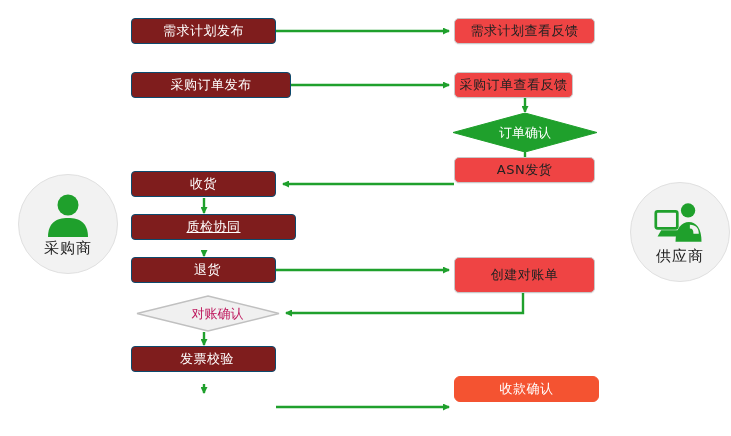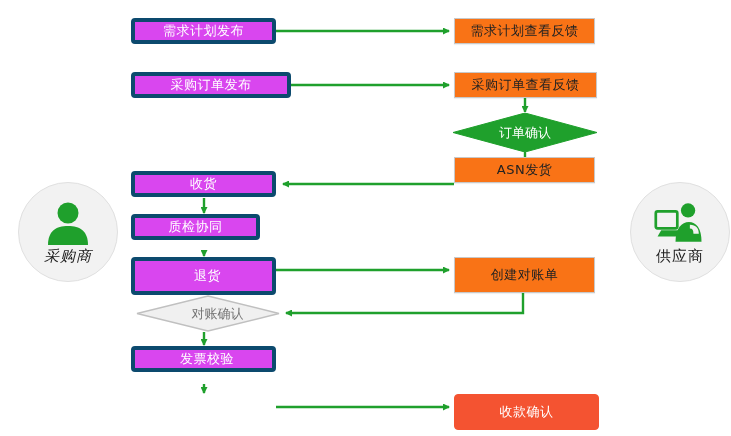--- a/index.html
+++ b/index.html
@@ -18,29 +18,29 @@
   .node{
     position:absolute;
     box-sizing:border-box;
     display:flex;align-items:center;justify-content:center;
     font-size:13px;
     letter-spacing:0.5px;
     white-space:nowrap;
     border-radius:4px;
   }
   .node.green{
-    background:#d946ef;
+    background:#7f1d1d;
     color:#ffffff;
-    border:4px solid #0c4a6e;
+    border:1px solid #0c4a6e;
   }
   .node.plain{
-    background:#f97316;
+    background:#ef4444;
     color:#222222;
     border:1px solid #c8c8c8;
-    border-radius:0;
+    border-radius:5px;
     box-shadow:0 1px 1px rgba(0,0,0,0.06);
   }
   .node.red{
     background:#f45331;
     color:#ffffff;
     border:1px solid #f45331;
   }
 
   
   .diamond{
@@ -49,21 +49,21 @@
     font-size:13px;
     white-space:nowrap;
   }
   .diamond .dshape{
     position:absolute;left:0;top:0;width:100%;height:100%;
   }
   .diamond .dlabel{
     position:relative;z-index:2;text-align:center;
   }
   .diamond.green .dlabel{color:#ffffff;}
-  .diamond.plain .dlabel{color:#737373;margin-left:19px;}
+  .diamond.plain .dlabel{color:#be185d;margin-left:19px;}
 
   
   .actor{
     position:absolute;
     width:100px;height:100px;
     border-radius:50%;
     background:#f2f2f2;
     border:1px solid #e0e0e0;
     display:flex;flex-direction:column;
     align-items:center;justify-content:center;
@@ -120,21 +120,21 @@
       <path d="M523,284 L523,313 L286,313" marker-end="url(#ah-l)"></path>
 
       <line x1="204" y1="332" x2="204" y2="345" marker-end="url(#ah-d)"></line>
 
       <line x1="204" y1="384" x2="204" y2="393" marker-end="url(#ah-d)"></line>
 
       <line x1="276" y1="407" x2="449" y2="407" marker-end="url(#ah-r)"></line>
     </g>
   </svg>
 
-  <div class="actor" style="left:18px;top:182px;font-style:italic;">
+  <div class="actor" style="left:18px;top:174px;">
     <svg class="glyph" viewBox="0 0 52 46">
       <circle cx="26" cy="13" r="10.5" fill="#1fa02c"></circle>
       <path d="M6,45 C6,31 14,26 26,26 C38,26 46,31 46,45 Z" fill="#1fa02c"></path>
     </svg>
     <div class="aname">采购商</div>
   </div>
 
   <div class="actor" style="left:630px;top:182px;">
     <svg class="glyph" viewBox="0 0 58 46">
       <rect x="2" y="10" width="24" height="19" rx="2" fill="none" stroke="#1fa02c" stroke-width="3"></rect>
@@ -151,60 +151,60 @@
   </div>
 
   <div class="node plain" style="left:454px;top:18px;width:141px;height:26px;">
     <span>需求计划查看反馈</span>
   </div>
 
   <div class="node green" style="left:131px;top:72px;width:160px;height:26px;">
     <span>采购订单发布</span>
   </div>
 
-  <div class="node plain" style="left:454px;top:72px;width:143px;height:26px;">
+  <div class="node plain" style="left:454px;top:72px;width:119px;height:26px;">
     <span>采购订单查看反馈</span>
   </div>
 
   <div class="diamond green" style="left:453px;top:113px;width:144px;height:39px;">
     <svg class="dshape" viewBox="0 0 144 39" preserveAspectRatio="none">
       <polygon points="72,0 144,19.5 72,39 0,19.5" fill="#1fa02c" stroke="#1fa02c" stroke-width="1"></polygon>
     </svg>
     <span class="dlabel">订单确认</span>
   </div>
 
   <div class="node plain" style="left:454px;top:157px;width:141px;height:26px;">
     <span>ASN发货</span>
   </div>
 
   <div class="node green" style="left:131px;top:171px;width:145px;height:26px;">
     <span>收货</span>
   </div>
 
-  <div class="node green" style="left:131px;top:214px;width:129px;height:26px;">
+  <div class="node green" style="left:131px;top:214px;width:165px;height:26px;text-decoration:underline;">
     <span>质检协同</span>
   </div>
 
-  <div class="node green" style="left:131px;top:257px;width:145px;height:38px;padding-left:8px;">
+  <div class="node green" style="left:131px;top:257px;width:145px;height:26px;padding-left:8px;">
     <span>退货</span>
   </div>
 
   <div class="node plain" style="left:454px;top:257px;width:141px;height:36px;">
     <span>创建对账单</span>
   </div>
 
   <div class="diamond plain" style="left:136px;top:295px;width:144px;height:37px;">
     <svg class="dshape" viewBox="0 0 144 37" preserveAspectRatio="none">
       <polygon points="72,1 143,18.5 72,36 1,18.5" fill="#f0f0f0" stroke="#c0c0c0" stroke-width="1.4"></polygon>
     </svg>
     <span class="dlabel">对账确认</span>
   </div>
 
   <div class="node green" style="left:131px;top:346px;width:145px;height:26px;padding-left:7px;">
     <span>发票校验</span>
   </div>
 
 
-  <div class="node red" style="left:454px;top:394px;width:145px;height:36px;">
+  <div class="node red" style="left:454px;top:376px;width:145px;height:26px;border-radius:6px;">
     <span>收款确认</span>
   </div>
 
 </div>
 
 </body></html>

